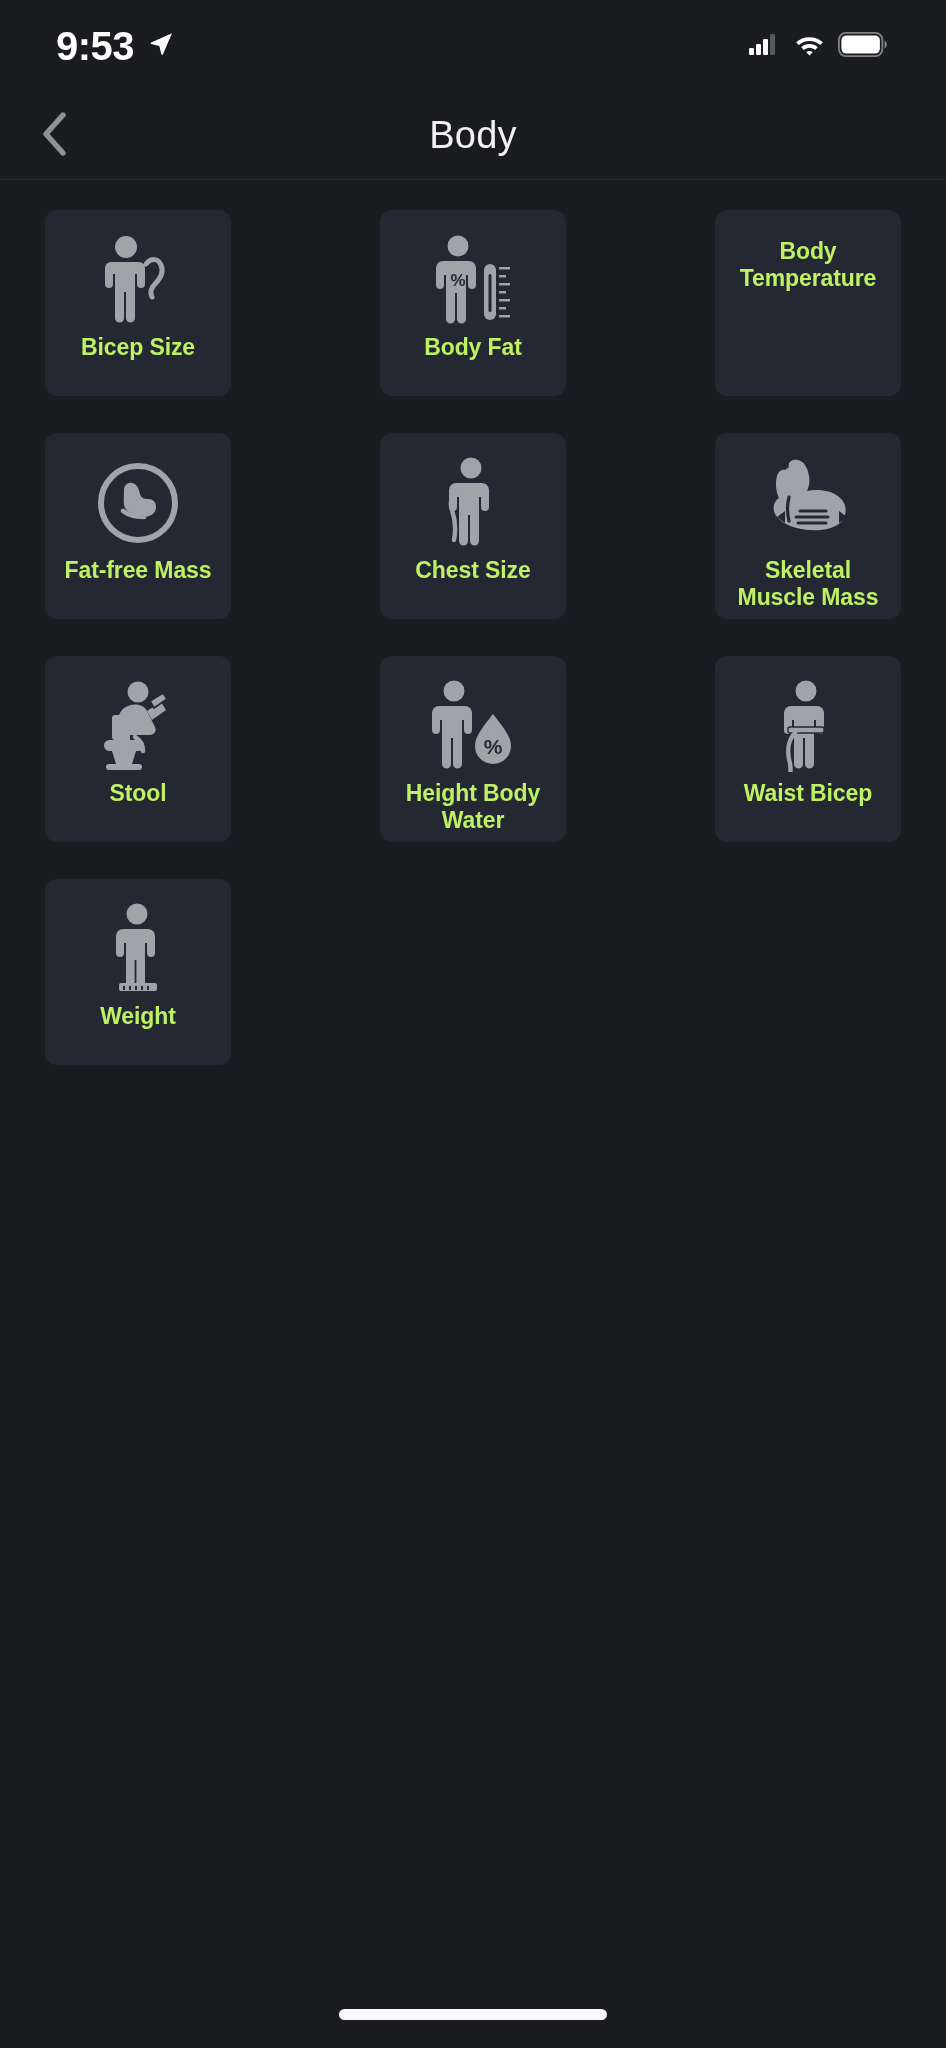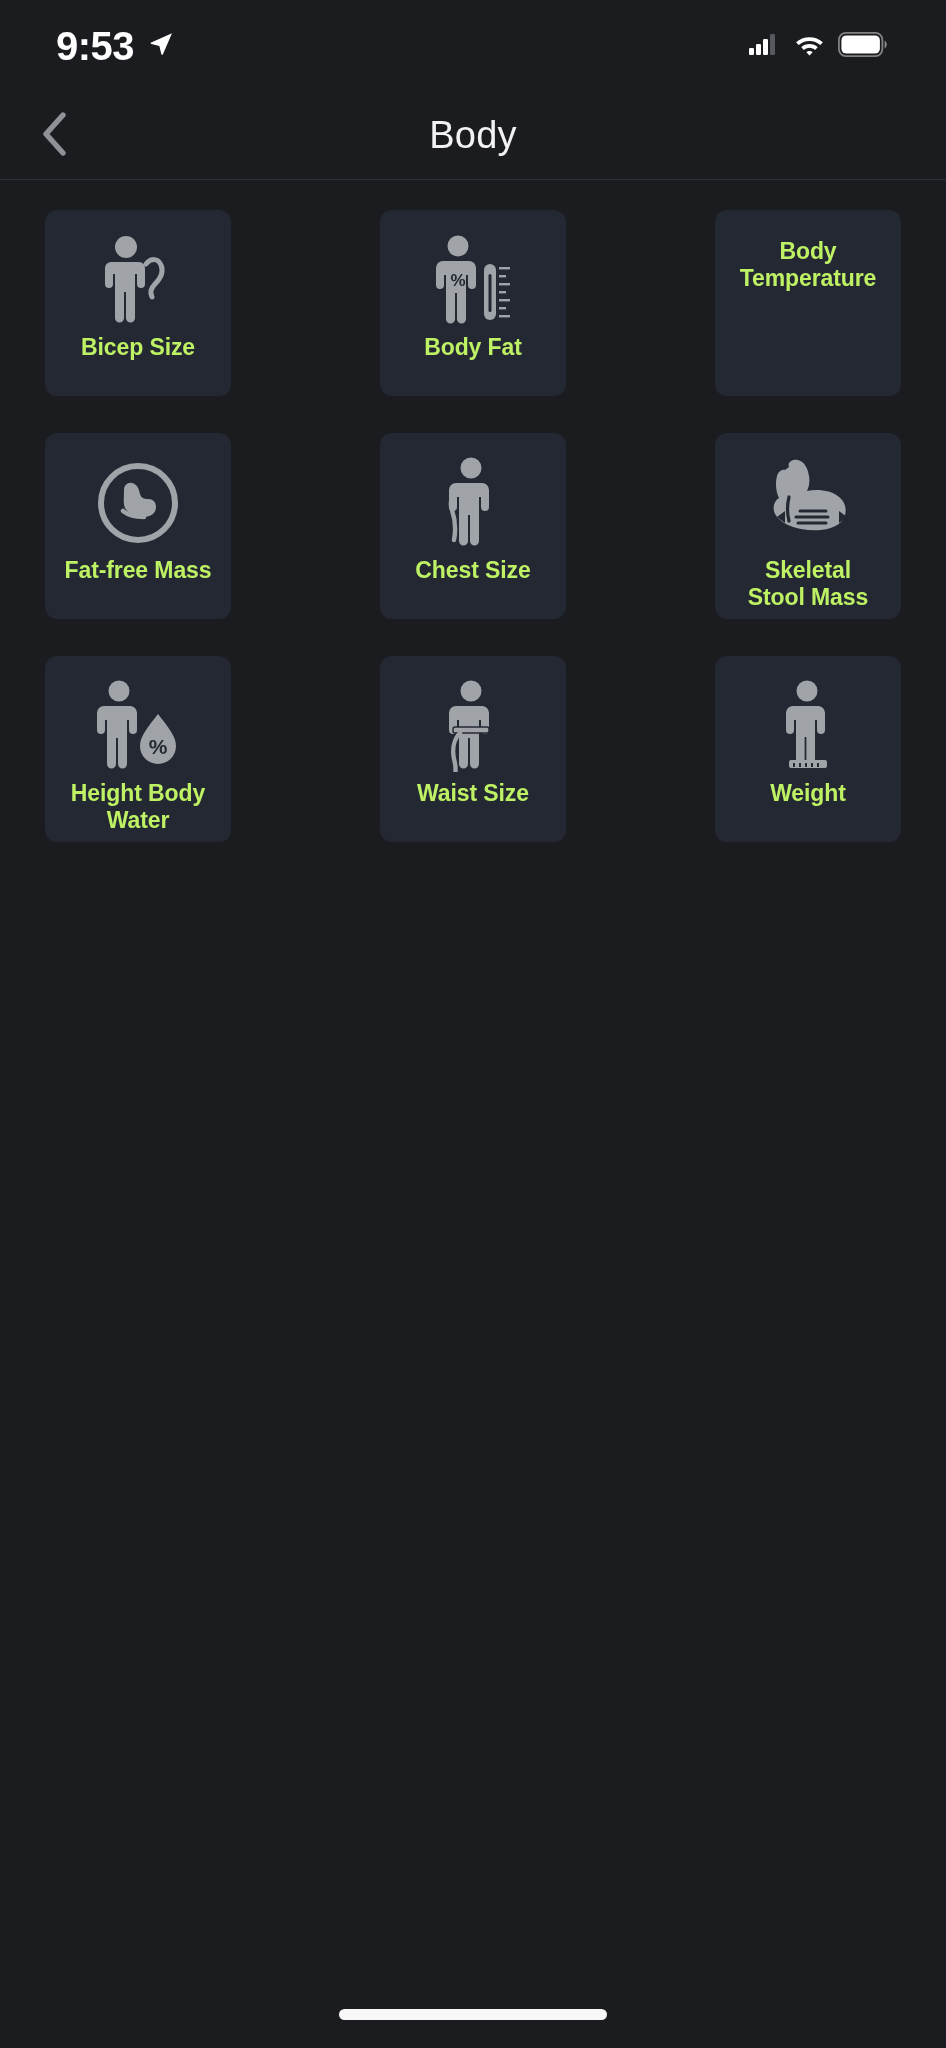--- a/index.html
+++ b/index.html
@@ -258,23 +258,39 @@
               <path d="M37 58 h32"></path>
               <path d="M39 64 h28"></path>
               <path d="M41 52 h26"></path>
             </g>
             <path d="M26 52 l-8 6 l8 6" fill="#242833"></path>
             <path d="M80 52 l8 6 l-8 6" fill="#242833"></path>
             <path d="M30 38 c-2 8 -2 16 0 24" fill="none" stroke="#242833" stroke-width="3.2" stroke-linecap="round"></path>
           </svg>
         </div>
         <div class="card-label">Skeletal
-Stool Mass</div>
-      </div>
-
+Muscle Mass</div>
+      </div>
+
+      <div class="card">
+        <div class="card-icon">
+          <svg width="88" height="92" viewBox="0 0 88 92">
+            <circle cx="44" cy="12" r="10.5" fill="#a0a3a8"></circle>
+            <path d="M34 26 c8 -3 16 -1 19 5 l8 16 c2 4 -1 8 -5 8 l-20 0 l0 12 l-12 0 l0 -26 c0 -7 4 -13 10 -15 z" fill="#a0a3a8"></path>
+            <path d="M53 31 l14 -9 l5 8 l-14 10 z" fill="#a0a3a8"></path>
+            <path d="M56 21 l13 -8 l4 6 l-13 9 z" fill="#a0a3a8" stroke="#242833" stroke-width="1.6"></path>
+            <rect x="18" y="35" width="18" height="25" rx="3" fill="#a0a3a8"></rect>
+            <rect x="10" y="60" width="40" height="11" rx="5.5" fill="#a0a3a8"></rect>
+            <path d="M18 71 h24 l-4 13 h-16 z" fill="#a0a3a8"></path>
+            <rect x="12" y="84" width="36" height="6" rx="3" fill="#a0a3a8"></rect>
+            <path d="M41 57 c5 3 8 8 8 14" fill="none" stroke="#a0a3a8" stroke-width="4.5" stroke-linecap="round"></path>
+          </svg>
+        </div>
+        <div class="card-label">Stool</div>
+      </div>
 
       <div class="card">
         <div class="card-icon">
           <svg width="92" height="92" viewBox="0 0 92 92">
             <circle cx="27" cy="11" r="10.5" fill="#a0a3a8"></circle>
             <path d="M16 26 h22 a7 7 0 0 1 7 7 v17 a4 4 0 0 1 -8 0 v-10 h-2 v44 a4.5 4.5 0 0 1 -9 0 v-26 h-2 v26 a4.5 4.5 0 0 1 -9 0 v-44 h-2 v10 a4 4 0 0 1 -8 0 v-17 a7 7 0 0 1 7 -7 z" fill="#a0a3a8"></path>
             <path d="M66 34 c10 13 18 22 18 32 a18 18 0 0 1 -36 0 c0 -10 8 -19 18 -32 z" fill="#a0a3a8"></path>
             <text x="66" y="74" font-family="Liberation Sans, sans-serif" font-size="21" font-weight="700" fill="#242833" text-anchor="middle">%</text>
           </svg>
         </div>
@@ -284,21 +300,21 @@
 
       <div class="card">
         <div class="card-icon">
           <svg width="70" height="92" viewBox="0 0 70 92">
             <circle cx="33" cy="11" r="10.5" fill="#a0a3a8"></circle>
             <path d="M22 26 h22 a7 7 0 0 1 7 7 v17 a4 4 0 0 1 -8 0 v-10 h-2 v44 a4.5 4.5 0 0 1 -9 0 v-26 h-2 v26 a4.5 4.5 0 0 1 -9 0 v-44 h-2 v10 a4 4 0 0 1 -8 0 v-17 a7 7 0 0 1 7 -7 z" fill="#a0a3a8"></path>
             <rect x="15" y="47" width="36" height="6" rx="2" fill="#a0a3a8" stroke="#242833" stroke-width="1.4"></rect>
             <path d="M22 53 c-6 6 -8 16 -6 26 c2 7 2 11 1 16" fill="none" stroke="#a0a3a8" stroke-width="4.4" stroke-linecap="round"></path>
           </svg>
         </div>
-        <div class="card-label">Waist Size</div>
+        <div class="card-label">Waist Bicep</div>
       </div>
 
       <div class="card">
         <div class="card-icon">
           <svg width="70" height="92" viewBox="0 0 70 92">
             <circle cx="34" cy="11" r="10.5" fill="#a0a3a8"></circle>
             <path d="M23 26 h22 a7 7 0 0 1 7 7 v17 a4 4 0 0 1 -8 0 v-10 h-2 v40 a4.3 4.3 0 0 1 -8.6 0 v-23 h-1.8 v23 a4.3 4.3 0 0 1 -8.6 0 v-40 h-2 v10 a4 4 0 0 1 -8 0 v-17 a7 7 0 0 1 7 -7 z" fill="#a0a3a8"></path>
             <rect x="16" y="80" width="38" height="8" rx="2" fill="#a0a3a8"></rect>
             <g fill="#242833">
               <rect x="20" y="83" width="2" height="4"></rect>

